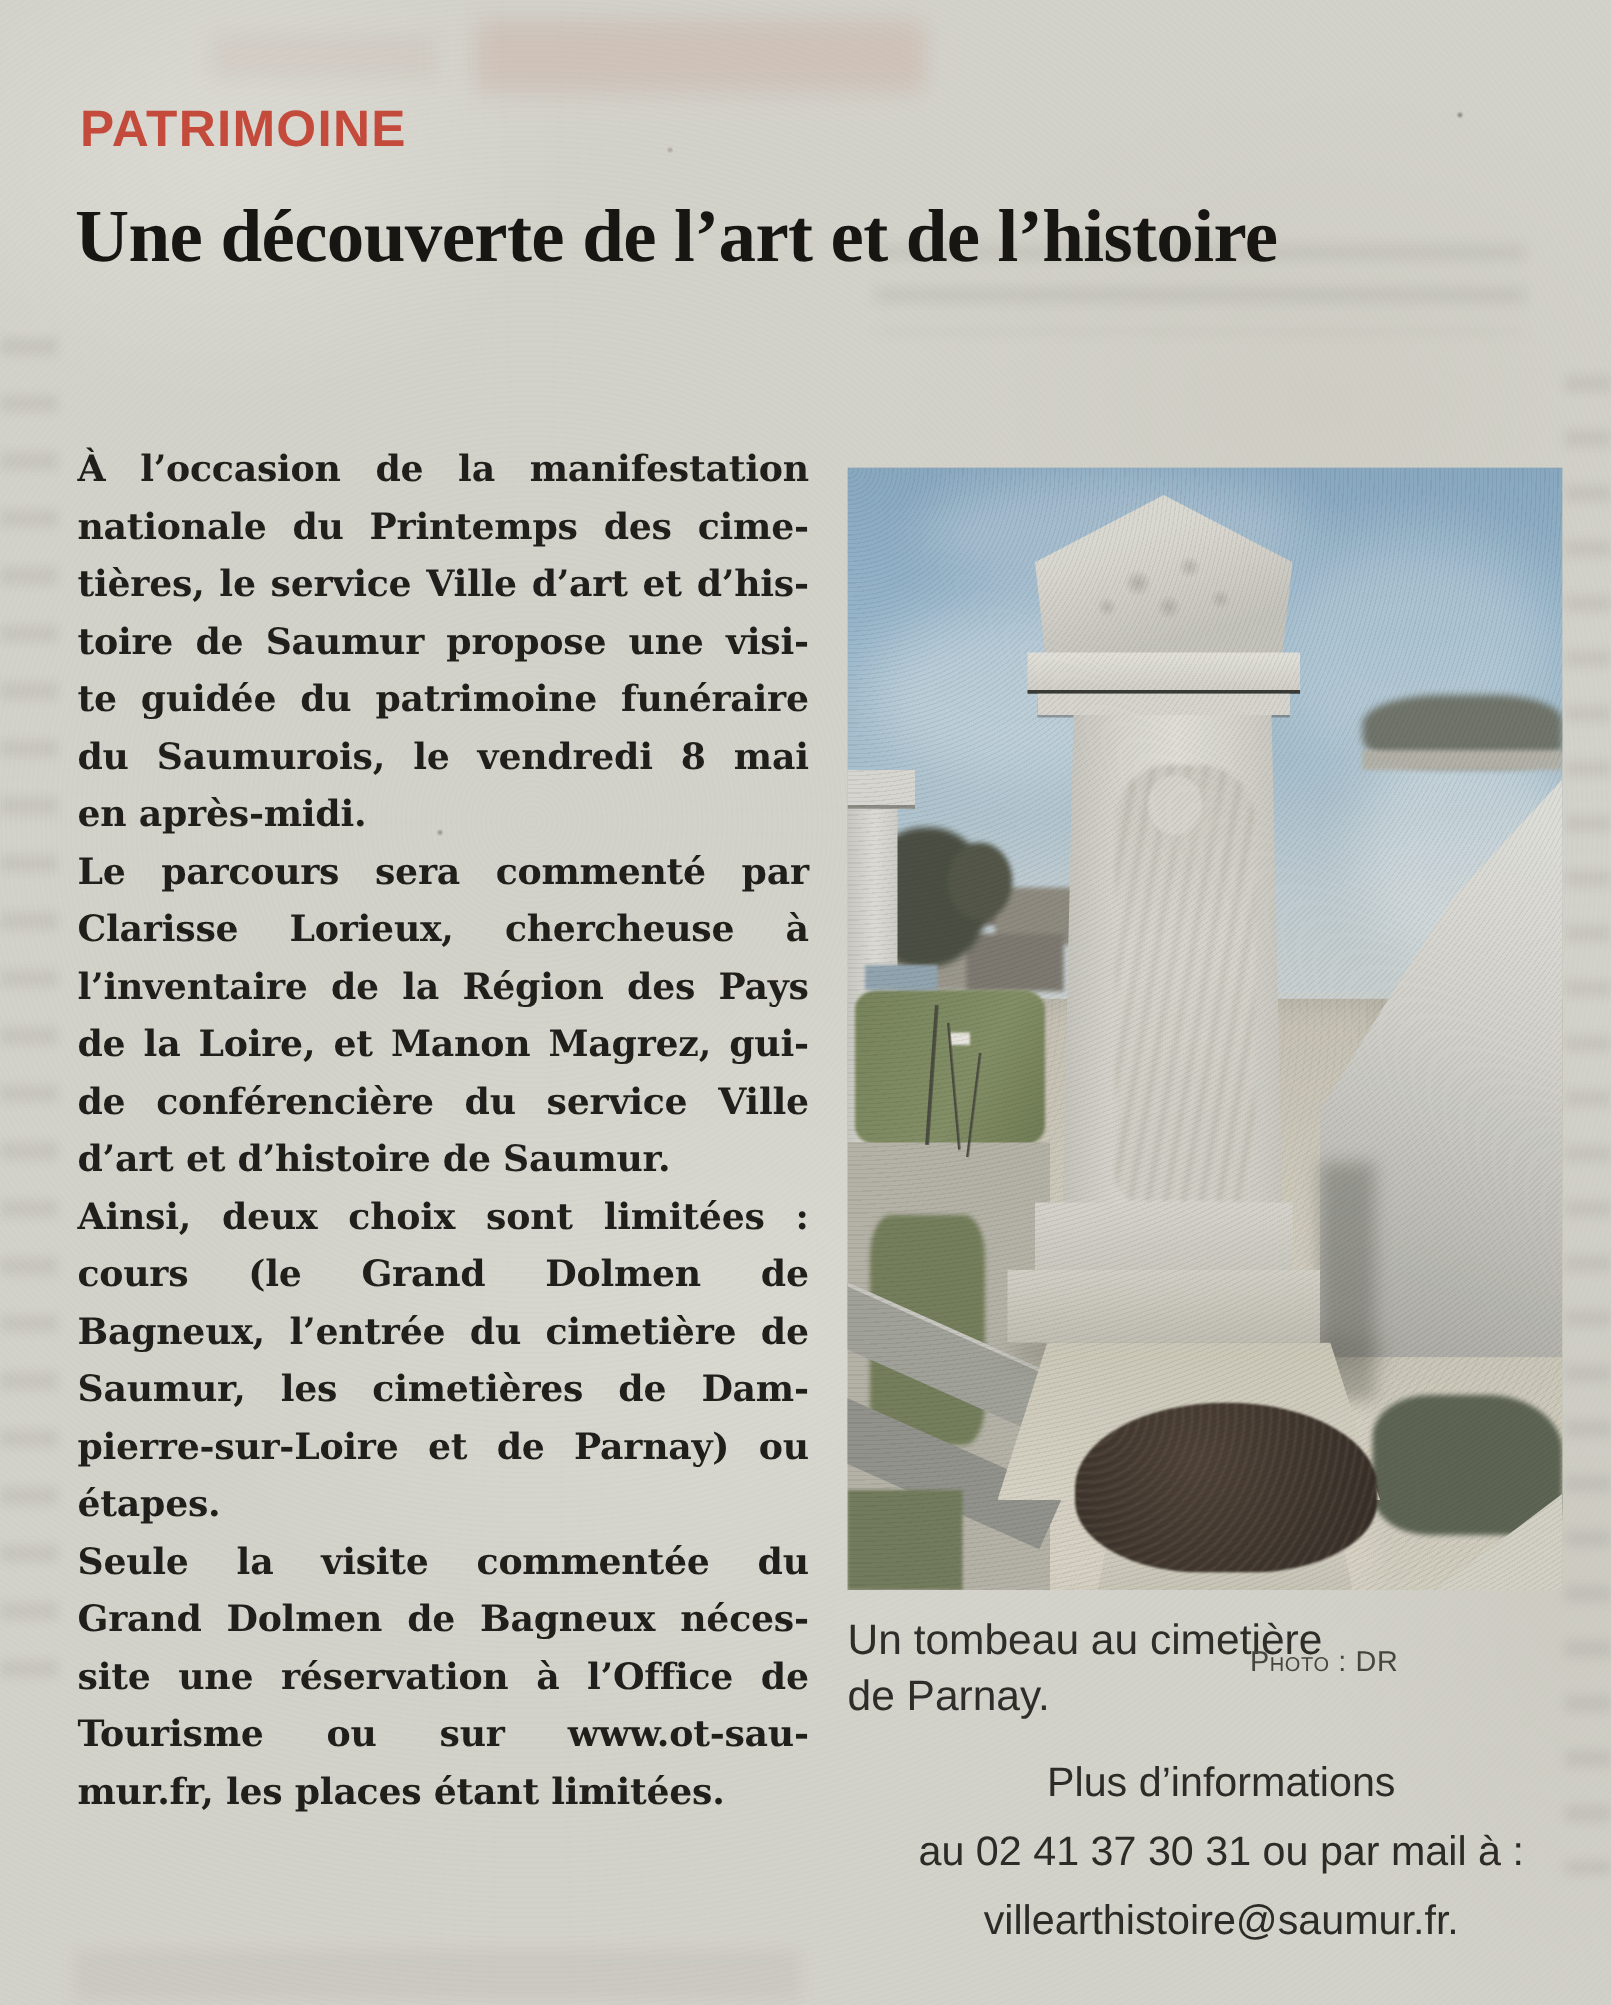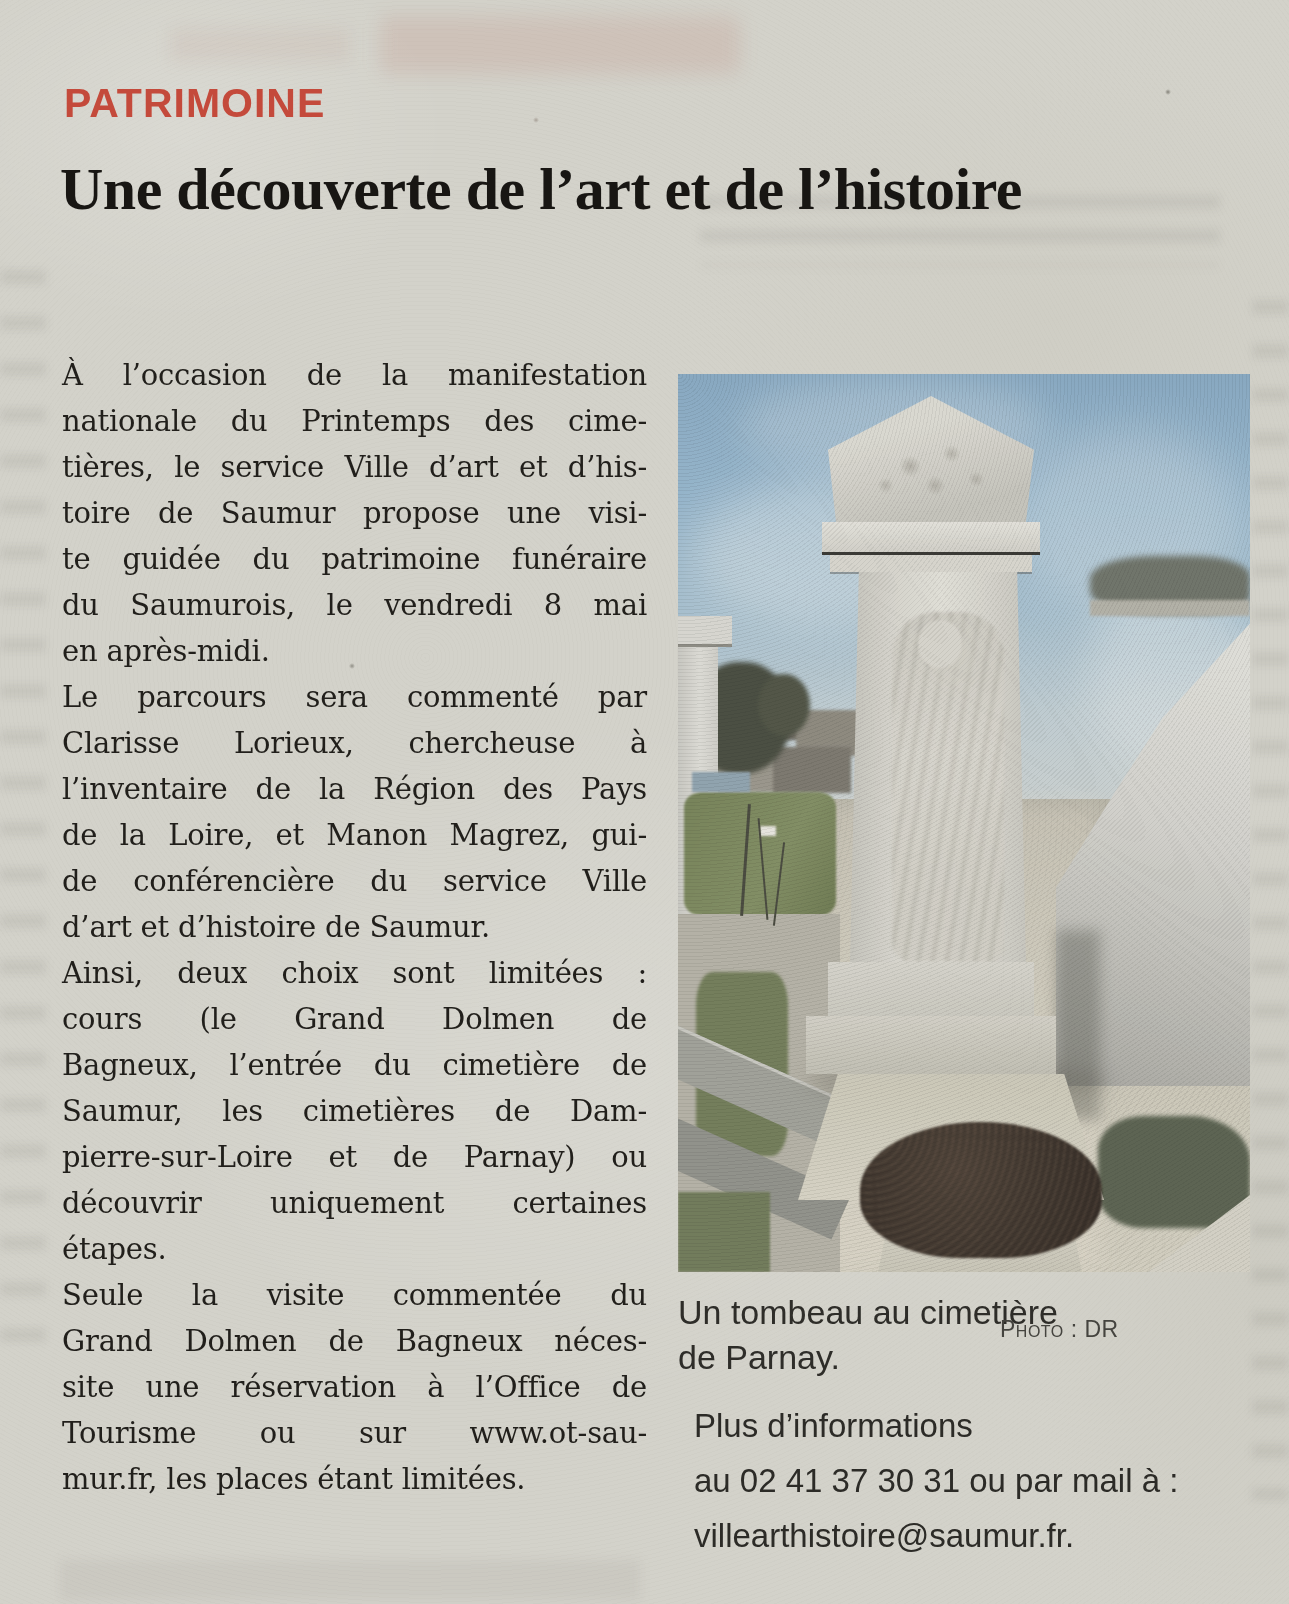--- a/index.html
+++ b/index.html
@@ -39,41 +39,41 @@
   .headline{
     position:absolute; left:60px; top:150px; width:1180px; margin:0;
     font-family:"Liberation Serif", serif; font-weight:bold;
     font-size:60px; line-height:79px; letter-spacing:-.5px; color:#181613;
   }
   .headline .line{display:block;}
   .body-col{
     position:absolute; left:62px; top:352px; width:585px;
     font-size:29px; line-height:46px; color:#211f1b; letter-spacing:-.2px;
   }
-  .body-col p{margin:0;}
+  .body-col p{margin:0;font-weight:bold;}
   .justified .line{display:block; text-align:justify; text-align-last:justify;}
   .justified .line-last{text-align-last:left;}
 
   .caption{
     position:absolute; left:678px; top:1290px; width:470px;
     font-family:"Liberation Sans", sans-serif;
     font-size:34px; line-height:45px; color:#2e2d29;
   }
   .caption .line{display:block;}
   .credit{
     position:absolute; left:1000px; top:1316px; width:252px; 
     font-family:"Liberation Sans", sans-serif; font-variant:small-caps;
     font-size:23px; letter-spacing:.5px; color:#45443f;
   }
   .contact{
     position:absolute; left:694px; top:1398px; width:566px;
     font-family:"Liberation Sans", sans-serif;
     font-size:33px; line-height:55px; color:#2c2b27;
   }
-  .contact .line{display:block;}
+  .contact .line{display:block;text-align:center;}
 
   
   .photo{
     position:absolute; left:678px; top:374px; width:572px; height:898px; overflow:hidden;
     filter:saturate(.8) contrast(.93) brightness(1.02);
     background:#c8c4b2;
   }
   .photo *{position:absolute;}
   .sky{left:0;top:0;width:572px;height:432px;
     background:linear-gradient(180deg,#7fa9c9 0%,#8db6d2 30%,#a0c0d3 55%,#bccdd4 78%,#c9d1d0 100%);}
@@ -191,21 +191,20 @@
         <span class="line">de la Loire, et Manon Magrez, gui-</span>
         <span class="line">de conférencière du service Ville</span>
         <span class="line line-last">d’art et d’histoire de Saumur.</span>
       </p>
     <p>
         <span class="line">Ainsi, deux choix sont limitées :</span>
         <span class="line">cours (le Grand Dolmen de</span>
         <span class="line">Bagneux, l’entrée du cimetière de</span>
         <span class="line">Saumur, les cimetières de Dam-</span>
         <span class="line">pierre-sur-Loire et de Parnay) ou</span>
-        <span class="line">découvrir uniquement certaines</span>
         <span class="line line-last">étapes.</span>
       </p>
     <p>
         <span class="line">Seule la visite commentée du</span>
         <span class="line">Grand Dolmen de Bagneux néces-</span>
         <span class="line">site une réservation à l’Office de</span>
         <span class="line">Tourisme ou sur www.ot-sau-</span>
         <span class="line line-last">mur.fr, les places étant limitées.</span>
       </p>
   </div>

